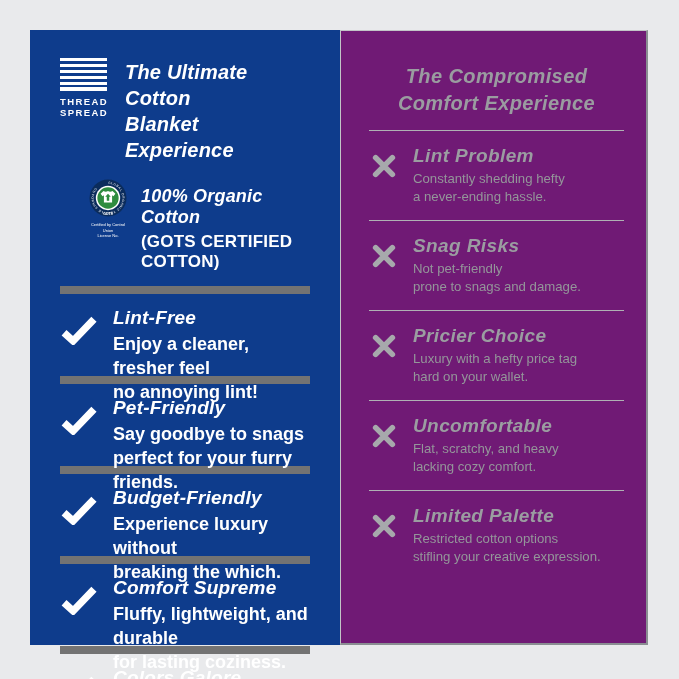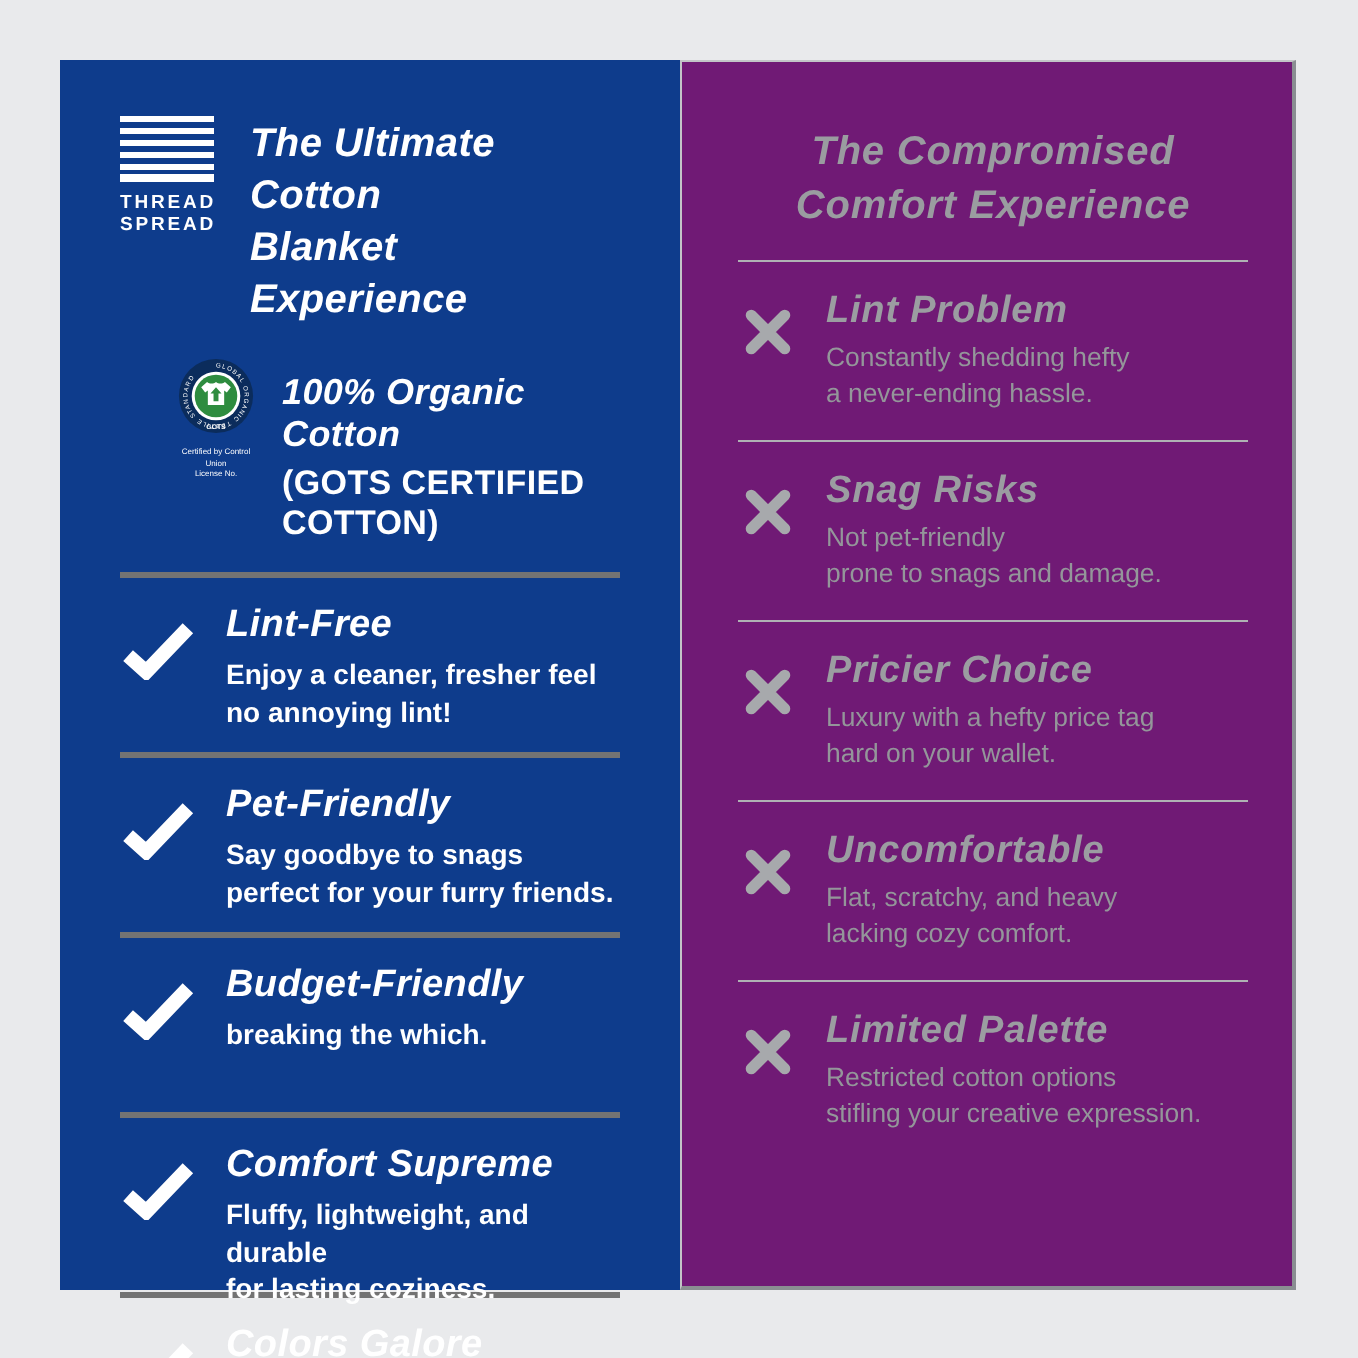--- a/index.html
+++ b/index.html
@@ -16,24 +16,24 @@
   .logo-text { margin-top:5px; font-weight:bold; font-size:9.5px; letter-spacing:1.4px; line-height:1.2; }
   .lp-title { font-size:20px; font-weight:bold; font-style:italic; line-height:1.3; letter-spacing:0.2px; margin-top:1px; }
 
   .lp-badge-row { display:flex; gap:11px; margin:16px 0 0 26px; align-items:flex-start; }
   .badge-col { width:44px; flex:none; text-align:center; }
   .badge-caption { font-size:4px; line-height:1.4; margin-top:1px; color:#FFFFFF; }
   .organic-title { font-size:18px; font-weight:bold; font-style:italic; margin-top:7px; letter-spacing:0.2px; }
   .organic-sub { font-size:17px; font-weight:bold; margin-top:4px; letter-spacing:0.2px; }
 
   .lp-features { margin-top:14px; }
-  .feature { height:90px; box-sizing:border-box; border-top:3px solid #737373; display:flex; gap:9px; padding-top:13px; }
+  .feature { height:90px; box-sizing:border-box; border-top:8px solid #737373; display:flex; gap:9px; padding-top:13px; }
   .f-icon { width:44px; flex:none; padding-top:9px; }
   .f-head { font-size:19px; font-weight:bold; font-style:italic; letter-spacing:0.2px; }
-  .f-body { font-size:14px; font-weight:bold; line-height:1.33; margin-top:4px; }
+  .f-body { font-size:18px; font-weight:bold; line-height:1.33; margin-top:4px; }
 
   
   .panel-right { flex:1; background:#701a75; box-sizing:border-box; border:1px solid #C2C4C7; border-right:2px solid #8A8E92; border-bottom:2px solid #8A8E92; padding:0 22px 0 28px; color:#97999C; }
   .rp-title { margin-top:32px; text-align:center; font-size:20px; font-weight:bold; font-style:italic; color:#9A9CA0; line-height:1.35; letter-spacing:0.4px; }
   .rp-intro { margin-top:22px; text-align:center; font-size:13.8px; color:#8F9195; line-height:1.45; }
   .rp-features { margin-top:13px; }
   .featureR { height:90px; box-sizing:border-box; border-top:1px solid #AFB1B4; display:flex; padding-top:14px; }
   .fr-icon { width:42px; flex:none; padding-top:8px; padding-left:2px; }
   .fr-head { font-size:19px; font-weight:bold; font-style:italic; color:#9B9DA1; letter-spacing:0.4px; }
   .fr-body { font-size:13.2px; color:#94969A; line-height:1.4; margin-top:3px; }
@@ -128,20 +128,21 @@
 
         <div class="feature">
           <div class="f-icon">
             <svg viewBox="0 0 40 32" width="38" height="29">
                 <path d="M3.5 18.5 L13.5 27.5 L36.5 3.5" fill="none" stroke="#FFFFFF" stroke-width="8"></path>
               </svg>
           </div>
           <div>
             <div class="f-head">Budget-Friendly</div>
             <div class="f-body">
+              <div>Experience luxury without</div>
               <div>breaking the which.</div>
             </div>
           </div>
         </div>
 
         <div class="feature">
           <div class="f-icon">
             <svg viewBox="0 0 40 32" width="38" height="29">
                 <path d="M3.5 18.5 L13.5 27.5 L36.5 3.5" fill="none" stroke="#FFFFFF" stroke-width="8"></path>
               </svg>

